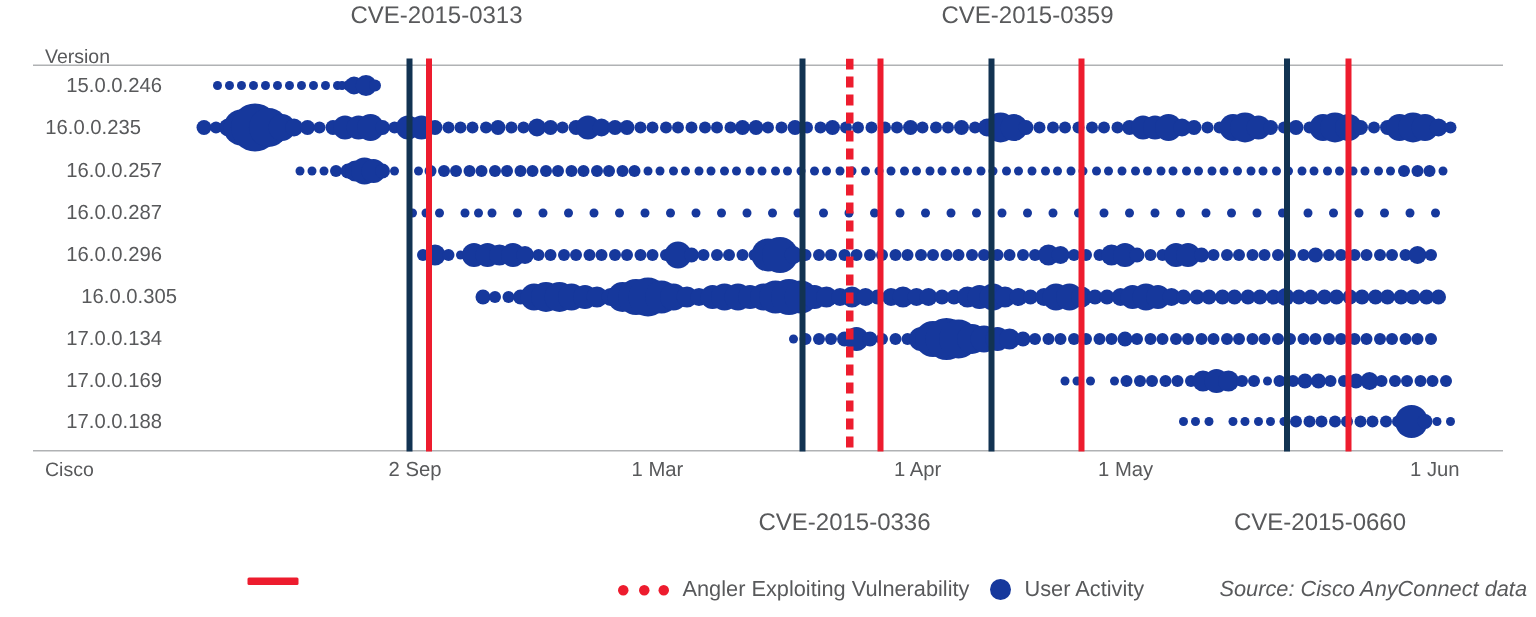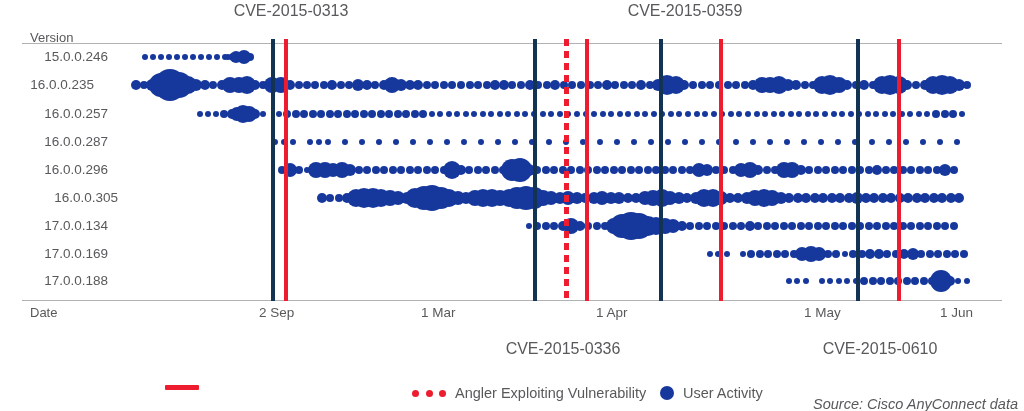--- a/index.html
+++ b/index.html
@@ -38,49 +38,49 @@
   #legend{position:absolute;left:0;top:381px;width:1024px;height:30px;}
   .lg-item{position:absolute;display:flex;align-items:center;
            font-size:14.5px;color:#58595b;white-space:nowrap;}
   .swatch-line{width:34px;height:5px;margin-right:9px;border-radius:1px;}
   .swatch-line.navy{background:#123352;}
   .swatch-line.red{background:#ed1c2e;}
   .swatch-dots{width:34px;height:7px;margin-right:9px;display:flex;
                justify-content:space-between;align-items:center;}
   .swatch-dots i{width:7px;height:7px;border-radius:50%;background:#ed1c2e;display:block;}
   .swatch-circle{width:14px;height:14px;border-radius:50%;background:#16389c;margin-right:9px;}
-  #source{position:absolute;right:6px;top:396px;font-size:14.5px;
+  #source{position:absolute;right:6px;top:385px;font-size:14.5px;
           font-style:italic;color:#58595b;white-space:nowrap;}
 </style>
 </head>
 <body>
 
 <div id="plot">
 
   <div class="lbl axis-head" style="left:30px;top:30px;">Version</div>
   <div class="hrule" id="rule-top" style="top:43px;"></div>
   <div class="hrule" id="rule-bottom" style="top:300px;"></div>
-  <div class="lbl axis-head" style="left:30px;top:305px;">Date</div>
+  <div class="lbl axis-head" style="left:30px;top:305px;">Cisco</div>
 
   <div id="ylabels">
       <div class="lbl vlabel" style="left: 22px; top: 49px;">15.0.0.246</div>
       <div class="lbl vlabel" style="left: 8px; top: 77px;">16.0.0.235</div>
       <div class="lbl vlabel" style="left: 22px; top: 106px;">16.0.0.257</div>
       <div class="lbl vlabel" style="left: 22px; top: 134px;">16.0.0.287</div>
       <div class="lbl vlabel" style="left: 22px; top: 162px;">16.0.0.296</div>
       <div class="lbl vlabel" style="left: 32px; top: 190px;">16.0.0.305</div>
       <div class="lbl vlabel" style="left: 22px; top: 218px;">17.0.0.134</div>
       <div class="lbl vlabel" style="left: 22px; top: 246px;">17.0.0.169</div>
       <div class="lbl vlabel" style="left: 22px; top: 273px;">17.0.0.188</div>
     </div>
   <div id="xlabels">
       <div class="lbl xtick" style="left: 259px; top: 305px;">2 Sep</div>
       <div class="lbl xtick" style="left: 421px; top: 305px;">1 Mar</div>
       <div class="lbl xtick" style="left: 596px; top: 305px;">1 Apr</div>
-      <div class="lbl xtick" style="left: 804px; top: 305px;">1 May</div>
+      <div class="lbl xtick" style="left: 732px; top: 305px;">1 May</div>
       <div class="lbl xtick" style="left: 940px; top: 305px;">1 Jun</div>
     </div>
   <div id="dots">
       <div class="dot" style="left: 145px; top: 57px; width: 6px; height: 6px; background: rgb(22, 56, 156);"></div>
       <div class="dot" style="left: 153px; top: 57px; width: 6px; height: 6px; background: rgb(22, 56, 156);"></div>
       <div class="dot" style="left: 161px; top: 57px; width: 6px; height: 6px; background: rgb(22, 56, 156);"></div>
       <div class="dot" style="left: 169px; top: 57px; width: 6px; height: 6px; background: rgb(22, 56, 156);"></div>
       <div class="dot" style="left: 177px; top: 57px; width: 6px; height: 6px; background: rgb(22, 56, 156);"></div>
       <div class="dot" style="left: 185px; top: 57px; width: 6px; height: 6px; background: rgb(22, 56, 156);"></div>
       <div class="dot" style="left: 193px; top: 57px; width: 6px; height: 6px; background: rgb(22, 56, 156);"></div>
@@ -594,21 +594,21 @@
       <div class="vline red" style="left: 585px;"></div>
       <div class="vline navy" style="left: 659px;"></div>
       <div class="vline red" style="left: 719px;"></div>
       <div class="vline navy" style="left: 856px;"></div>
       <div class="vline red" style="left: 897px;"></div>
     </div>
   <div id="cves">
       <div class="cve" style="left: 291px; top: 2px;">CVE-2015-0313</div>
       <div class="cve" style="left: 563px; top: 340px;">CVE-2015-0336</div>
       <div class="cve" style="left: 685px; top: 2px;">CVE-2015-0359</div>
-      <div class="cve" style="left: 880px; top: 340px;">CVE-2015-0610</div>
+      <div class="cve" style="left: 880px; top: 340px;">CVE-2015-0660</div>
     </div>
 </div>
 
 <div id="legend">
     <div class="lg-item" style="left: 165px; top: 4px;">
       <span class="swatch-line red"></span>
     </div>
     <div class="lg-item" style="left: 412px; top: 4px;">
       <span class="swatch-dots">
         <i></i>

